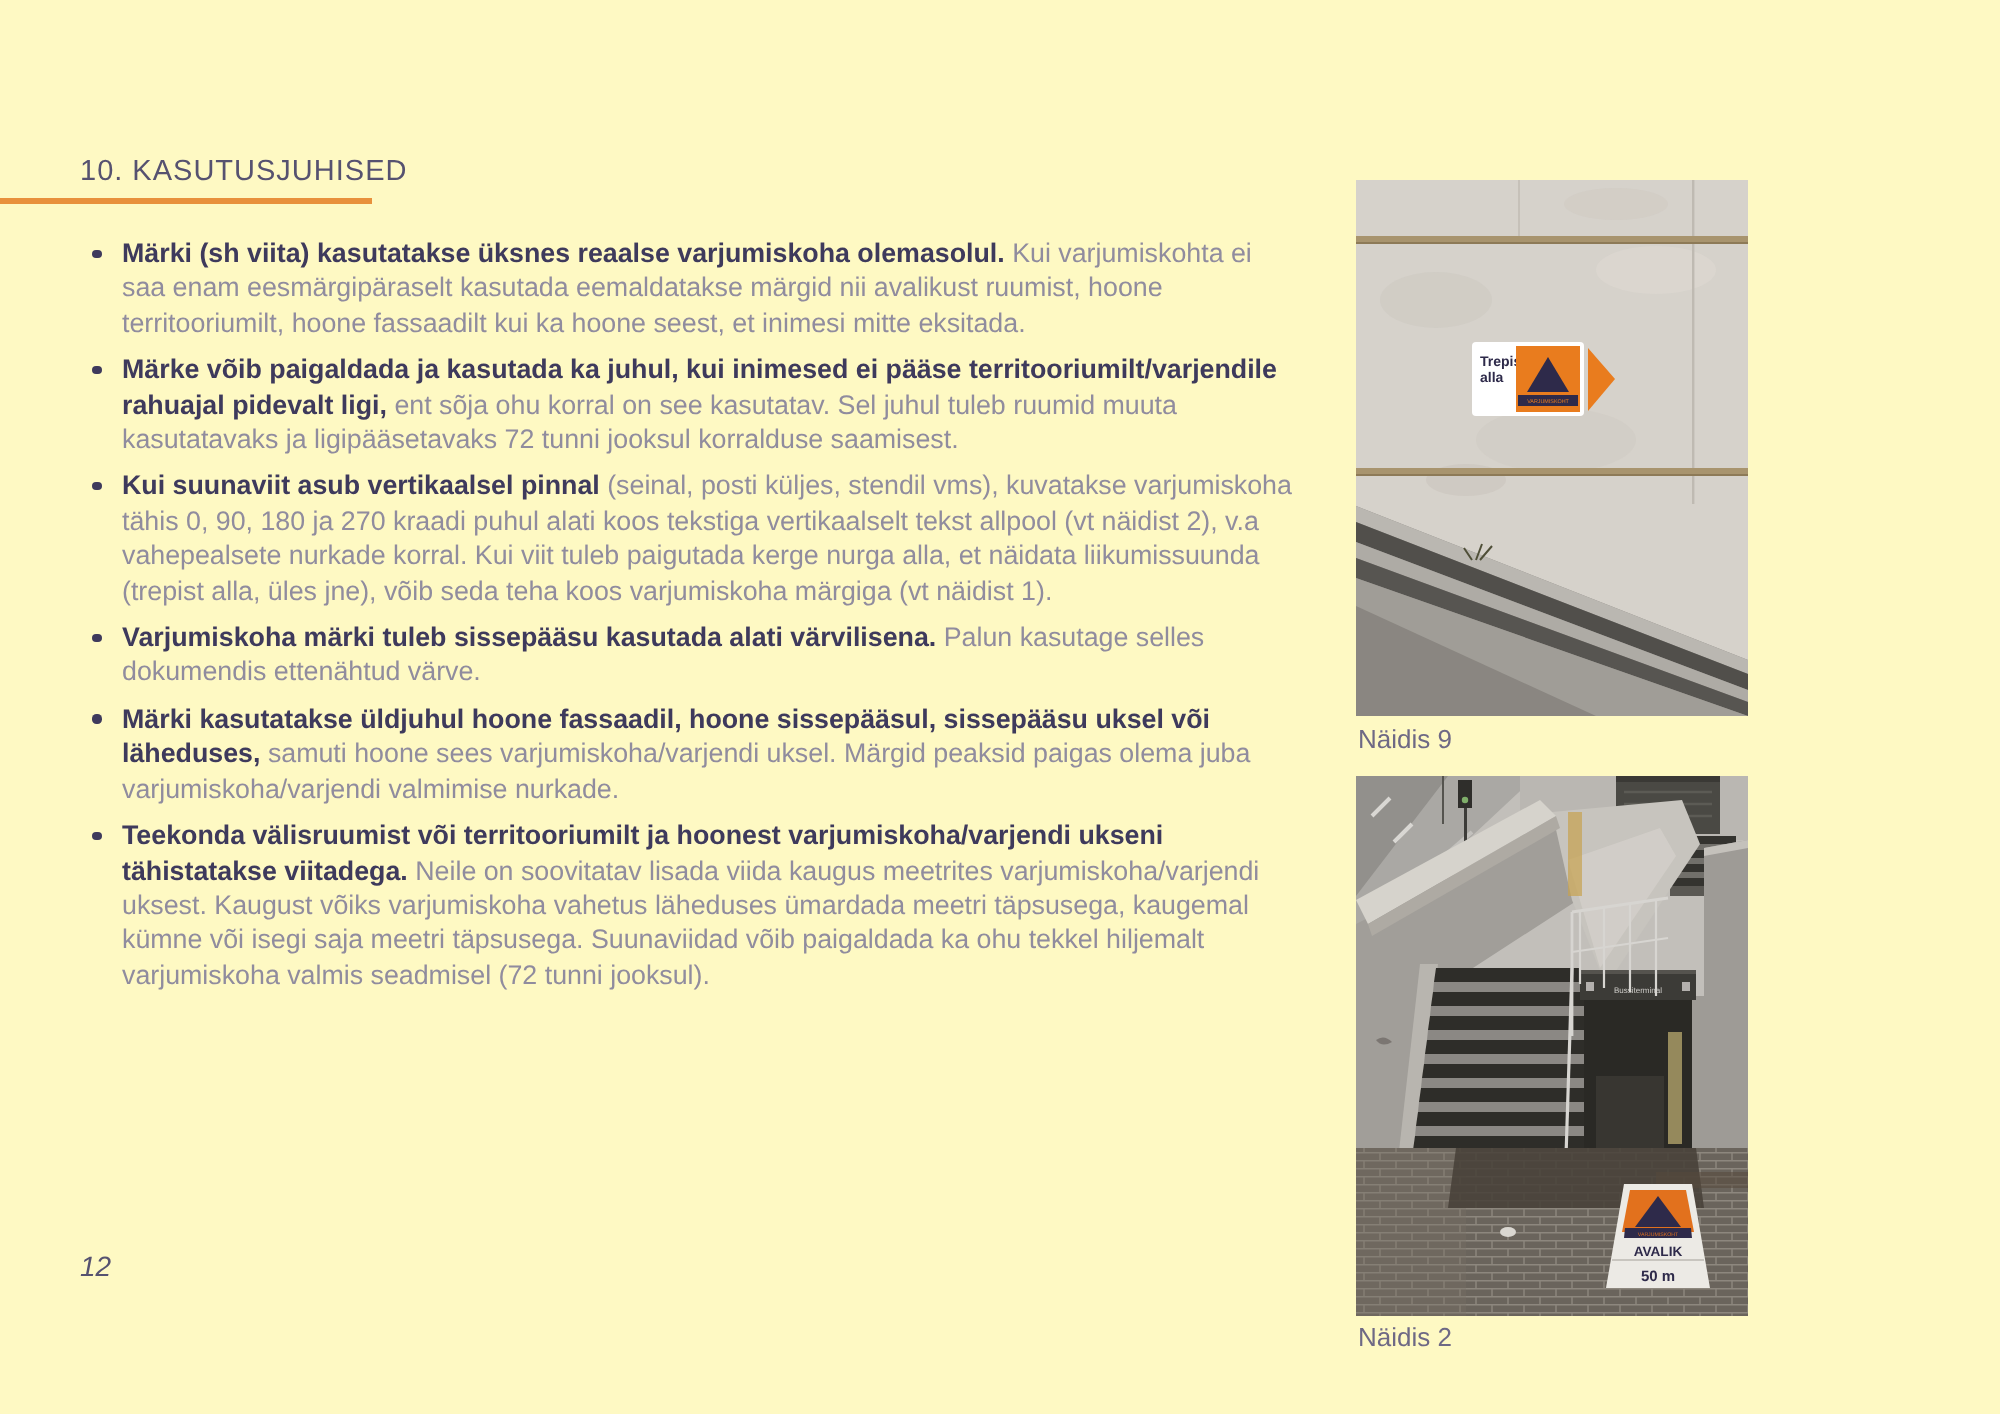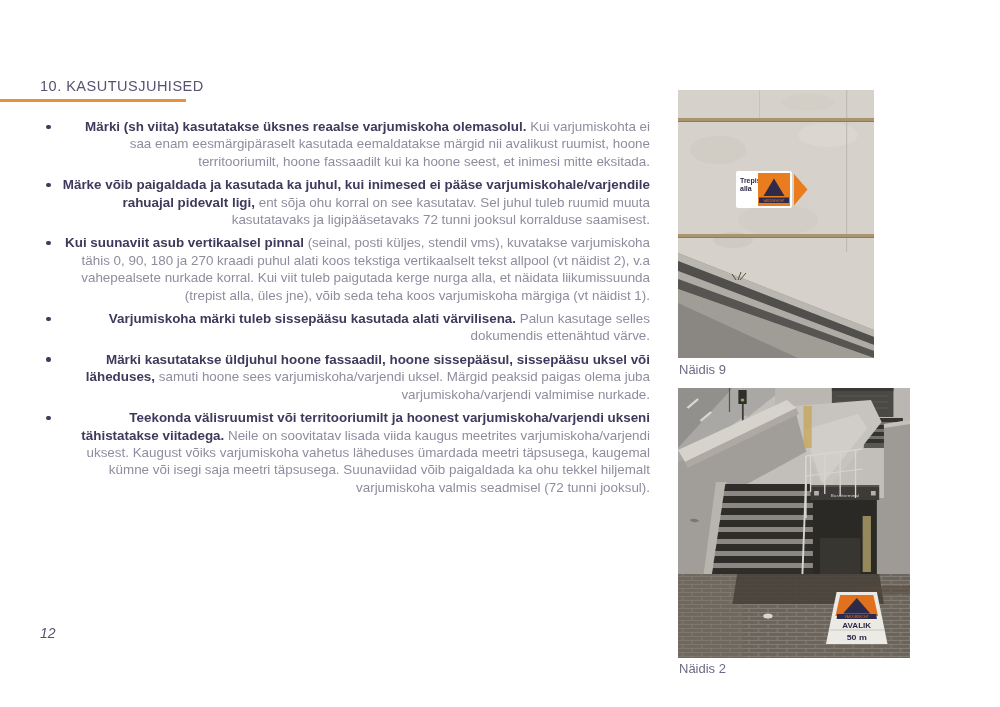--- a/index.html
+++ b/index.html
@@ -1,49 +1,49 @@
 <!DOCTYPE html>
 <html><head>
 <meta charset="utf-8">
 <style>
   html,body{margin:0;padding:0;}
   body{background:#eeece9;font-family:"Liberation Sans",sans-serif;}
-  .page{position:relative;width:1000px;height:707px;background:#ffffff;overflow:hidden;text-align:right;}
+  .page{position:relative;width:1000px;height:707px;background:#fef9c3;overflow:hidden;}
 
   .title{position:absolute;left:40px;top:78px;margin:0;font-size:14.5px;font-weight:400;
          letter-spacing:.5px;color:#565270;}
   .title-rule{position:absolute;left:0;top:99px;width:186px;height:3px;background:#e8913c;}
 
   .bullets{position:absolute;left:44px;top:118px;width:606px;margin:0;padding:0;list-style:none;}
   .bullets li{position:relative;padding-left:17px;margin:0 0 6px 0;font-size:13.4px;
               line-height:17.4px;color:#908c9e;}
   .bullets li::before{content:"";position:absolute;left:2px;top:6.5px;width:4.5px;height:4.5px;
               border-radius:50%;background:#3e3a5c;}
   .bullets .bold{font-weight:700;color:#3e3a5c;}
 
   figure{margin:0;}
   .fig1{position:absolute;left:678px;top:90px;width:196px;height:268px;}
-  .fig2{position:absolute;left:678px;top:388px;width:232px;height:270px;}
+  .fig2{position:absolute;left:678px;top:388px;width:196px;height:270px;}
   .fig1 svg,.fig2 svg{display:block;width:100%;height:100%;}
   .cap1{position:absolute;left:679px;top:362px;font-size:13px;color:#6e6985;}
   .cap2{position:absolute;left:679px;top:661px;font-size:13px;color:#6e6985;}
 
   .pageno{position:absolute;left:40px;top:625px;font-size:14px;color:#565270;font-style:italic;}
 </style>
 </head>
 <body>
 
 <div class="page">
 
   <h1 class="title">10. KASUTUSJUHISED</h1>
   <div class="title-rule"></div>
 
   <ul class="bullets">
     <li><span class="bold">Märki (sh viita) kasutatakse üksnes reaalse varjumiskoha olemasolul.</span><span> Kui varjumiskohta ei saa enam eesmärgipäraselt kasutada eemaldatakse märgid nii avalikust ruumist, hoone territooriumilt, hoone fassaadilt kui ka hoone seest, et inimesi mitte eksitada.</span></li>
-    <li><span class="bold">Märke võib paigaldada ja kasutada ka juhul, kui inimesed ei pääse varjumiskohale/varjendile rahuajal pidevalt ligi,</span><span> ent sõja ohu korral on see kasutatav. Sel juhul tuleb ruumid muuta kasutatavaks ja ligipääsetavaks 72 tunni jooksul korralduse saamisest.</span></li>
+    <li><span class="bold">Märke võib paigaldada ja kasutada ka juhul, kui inimesed ei pääse territooriumilt/varjendile rahuajal pidevalt ligi,</span><span> ent sõja ohu korral on see kasutatav. Sel juhul tuleb ruumid muuta kasutatavaks ja ligipääsetavaks 72 tunni jooksul korralduse saamisest.</span></li>
     <li><span class="bold">Kui suunaviit asub vertikaalsel pinnal</span><span> (seinal, posti küljes, stendil vms), kuvatakse varjumiskoha tähis 0, 90, 180 ja 270 kraadi puhul alati koos tekstiga vertikaalselt tekst allpool (vt näidist 2), v.a vahepealsete nurkade korral. Kui viit tuleb paigutada kerge nurga alla, et näidata liikumissuunda (trepist alla, üles jne), võib seda teha koos varjumiskoha märgiga (vt näidist 1).</span></li>
     <li><span class="bold">Varjumiskoha märki tuleb sissepääsu kasutada alati värvilisena.</span><span> Palun kasutage selles dokumendis ettenähtud värve.</span></li>
     <li><span class="bold">Märki kasutatakse üldjuhul hoone fassaadil, hoone sissepääsul, sissepääsu uksel või läheduses,</span><span> samuti hoone sees varjumiskoha/varjendi uksel. Märgid peaksid paigas olema juba varjumiskoha/varjendi valmimise nurkade.</span></li>
     <li><span class="bold">Teekonda välisruumist või territooriumilt ja hoonest varjumiskoha/varjendi ukseni tähistatakse viitadega.</span><span> Neile on soovitatav lisada viida kaugus meetrites varjumiskoha/varjendi uksest. Kaugust võiks varjumiskoha vahetus läheduses ümardada meetri täpsusega, kaugemal kümne või isegi saja meetri täpsusega. Suunaviidad võib paigaldada ka ohu tekkel hiljemalt varjumiskoha valmis seadmisel (72 tunni jooksul).</span></li>
   </ul>
 
   <figure class="fig1">
     <svg viewBox="0 0 196 268" preserveAspectRatio="none">
       <rect width="196" height="268" fill="#d6d2cb"></rect>
       <ellipse cx="40" cy="60" rx="28" ry="14" fill="#ccc7bf" opacity="0.5"></ellipse>

